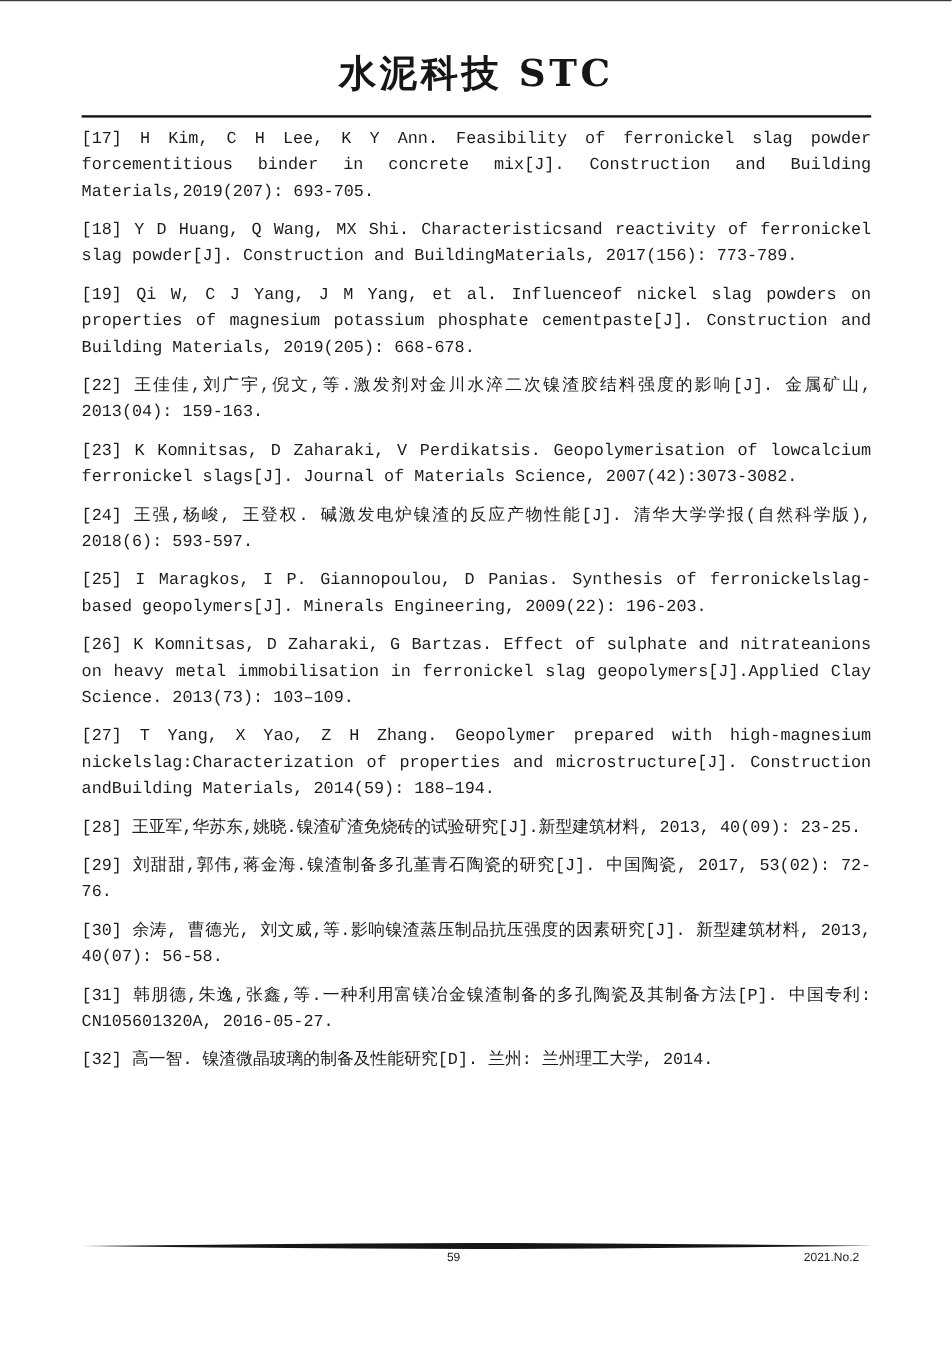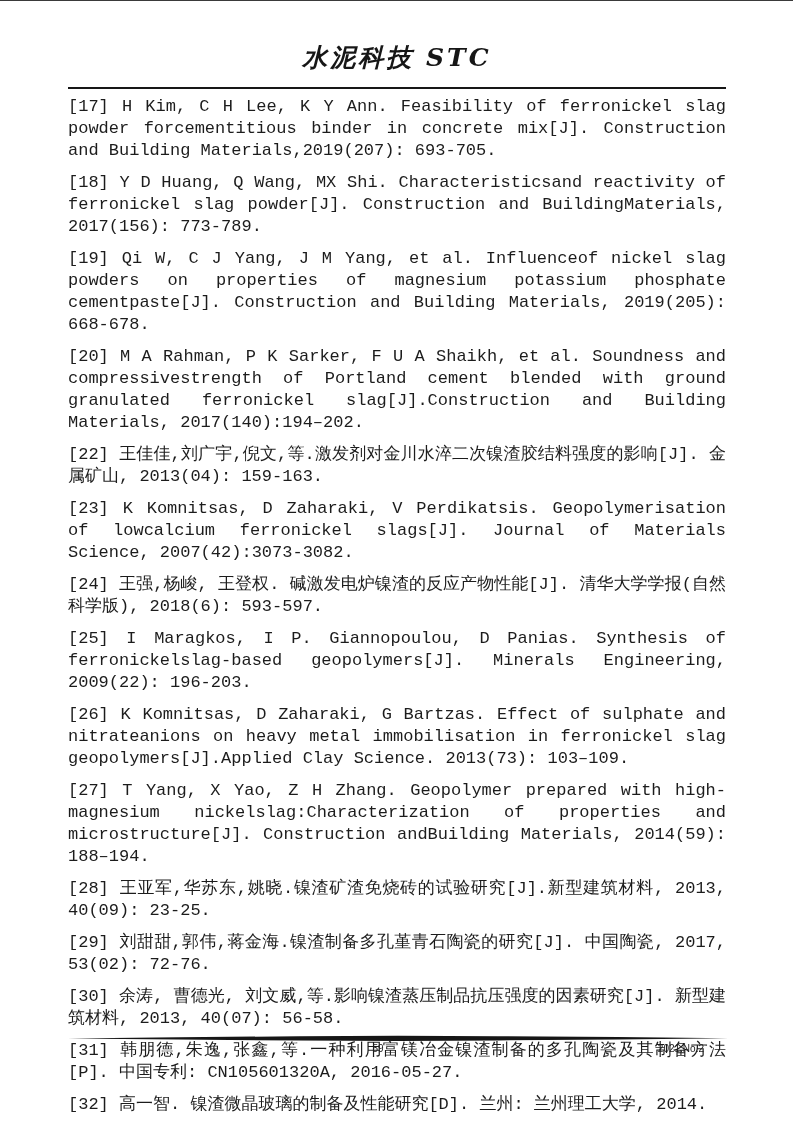--- a/index.html
+++ b/index.html
@@ -17,35 +17,34 @@
   .page {
     position: relative;
     width: 658px;
     margin: 0 67px 0 68px;
     height: 100%;
   }
   .header { padding-top: 40px; text-align: center; }
   .journal-title {
     font-family: "DejaVu Serif", "Liberation Serif", serif;
     font-weight: 600;
-    font-size: 25px;
+    font-size: 31px;
     letter-spacing: 3px;
     margin: 0;
     color: #161616;
-    font-style: italic;
   }
   .header-rule {
     border: none;
     height: 2px;
     background: #161616;
     margin: 13px 0 0 0;
   }
   .references { margin-top: 7px; }
   .ref {
-    font-size: 17px;
+    font-size: 14px;
     line-height: 22px;
     text-align: justify;
     margin: 0 0 10px 0;
     letter-spacing: 0;
     word-spacing: 0;
   }
   .footer {
     position: absolute;
     left: 68px;
     width: 660px;
@@ -60,40 +59,39 @@
     font-size: 10px;
     color: #1c1c1c;
   }
   .page-number {
     position: absolute;
     left: 0; right: 40px;
     text-align: center;
   }
   .issue-label {
     position: absolute;
-    right: 24px;
+    right: 12px;
     top: 0;
   }
 </style>
 </head>
 <body>
 
 <div class="page">
 
   <div class="header">
     <h1 class="journal-title">水泥科技 STC</h1>
   </div>
 
   <hr class="header-rule">
 
   <div class="references">
     <p class="ref">[17] H Kim, C H Lee, K Y Ann. Feasibility of ferronickel slag powder forcementitious binder in concrete mix[J]. Construction and Building Materials,2019(207): 693-705.</p>
     <p class="ref">[18] Y D Huang, Q Wang, MX Shi. Characteristicsand reactivity of ferronickel slag powder[J]. Construction and BuildingMaterials, 2017(156): 773-789.</p>
     <p class="ref">[19] Qi W, C J Yang, J M Yang, et al. Influenceof nickel slag powders on properties of magnesium potassium phosphate cementpaste[J]. Construction and Building Materials, 2019(205): 668-678.</p>
-    <p class="ref">[20] M A Rahman, P K Sarker, F U A Shaikh, et al. Soundness and compressivestrength of Portland cement blended with ground granulated ferronickel slag[J].Construction and Building Materials, 2017(140):194–202.</p>
     <p class="ref">[22] 王佳佳,刘广宇,倪文,等.激发剂对金川水淬二次镍渣胶结料强度的影响[J].  金属矿山, 2013(04): 159-163.</p>
     <p class="ref">[23] K Komnitsas, D Zaharaki, V Perdikatsis. Geopolymerisation of lowcalcium ferronickel slags[J]. Journal of Materials Science, 2007(42):3073-3082.</p>
     <p class="ref">[24] 王强,杨峻,  王登权.  碱激发电炉镍渣的反应产物性能[J].  清华大学学报(自然科学版), 2018(6): 593-597.</p>
     <p class="ref">[25] I Maragkos, I P. Giannopoulou, D Panias. Synthesis of ferronickelslag-based geopolymers[J]. Minerals Engineering, 2009(22): 196-203.</p>
     <p class="ref">[26] K Komnitsas, D Zaharaki, G Bartzas. Effect of sulphate and nitrateanions on heavy metal immobilisation in ferronickel slag geopolymers[J].Applied Clay Science. 2013(73): 103–109.</p>
     <p class="ref">[27] T Yang, X Yao, Z H Zhang. Geopolymer prepared with high-magnesium nickelslag:Characterization of properties and microstructure[J]. Construction andBuilding Materials, 2014(59): 188–194.</p>
     <p class="ref">[28] 王亚军,华苏东,姚晓.镍渣矿渣免烧砖的试验研究[J].新型建筑材料, 2013, 40(09): 23-25.</p>
     <p class="ref">[29] 刘甜甜,郭伟,蒋金海.镍渣制备多孔堇青石陶瓷的研究[J].  中国陶瓷, 2017, 53(02): 72-76.</p>
     <p class="ref">[30] 余涛, 曹德光, 刘文威,等.影响镍渣蒸压制品抗压强度的因素研究[J].  新型建筑材料, 2013, 40(07): 56-58.</p>
     <p class="ref">[31] 韩朋德,朱逸,张鑫,等.一种利用富镁冶金镍渣制备的多孔陶瓷及其制备方法[P].  中国专利: CN105601320A, 2016-05-27.</p>

